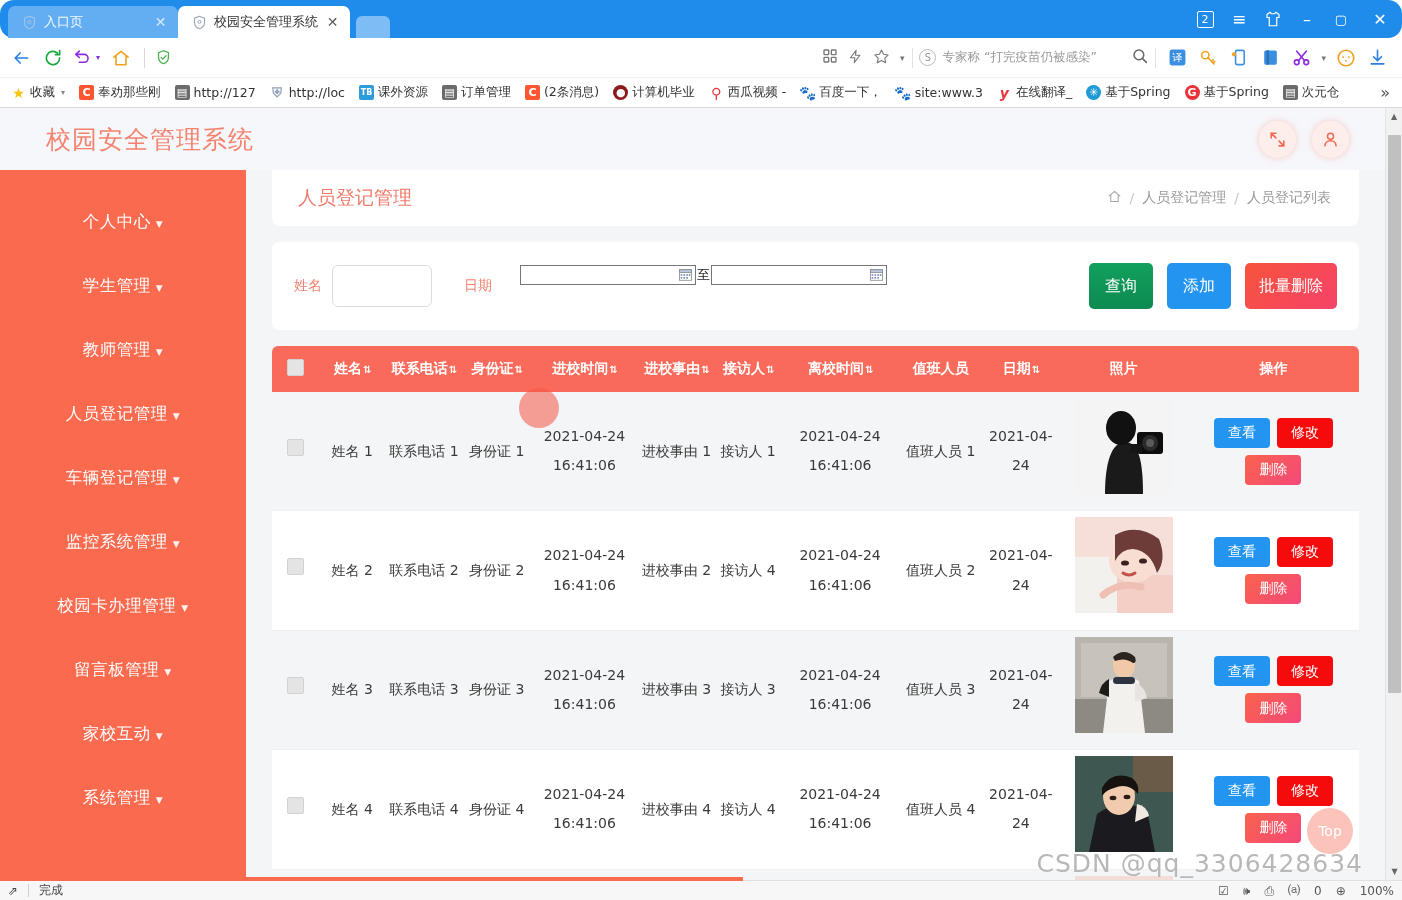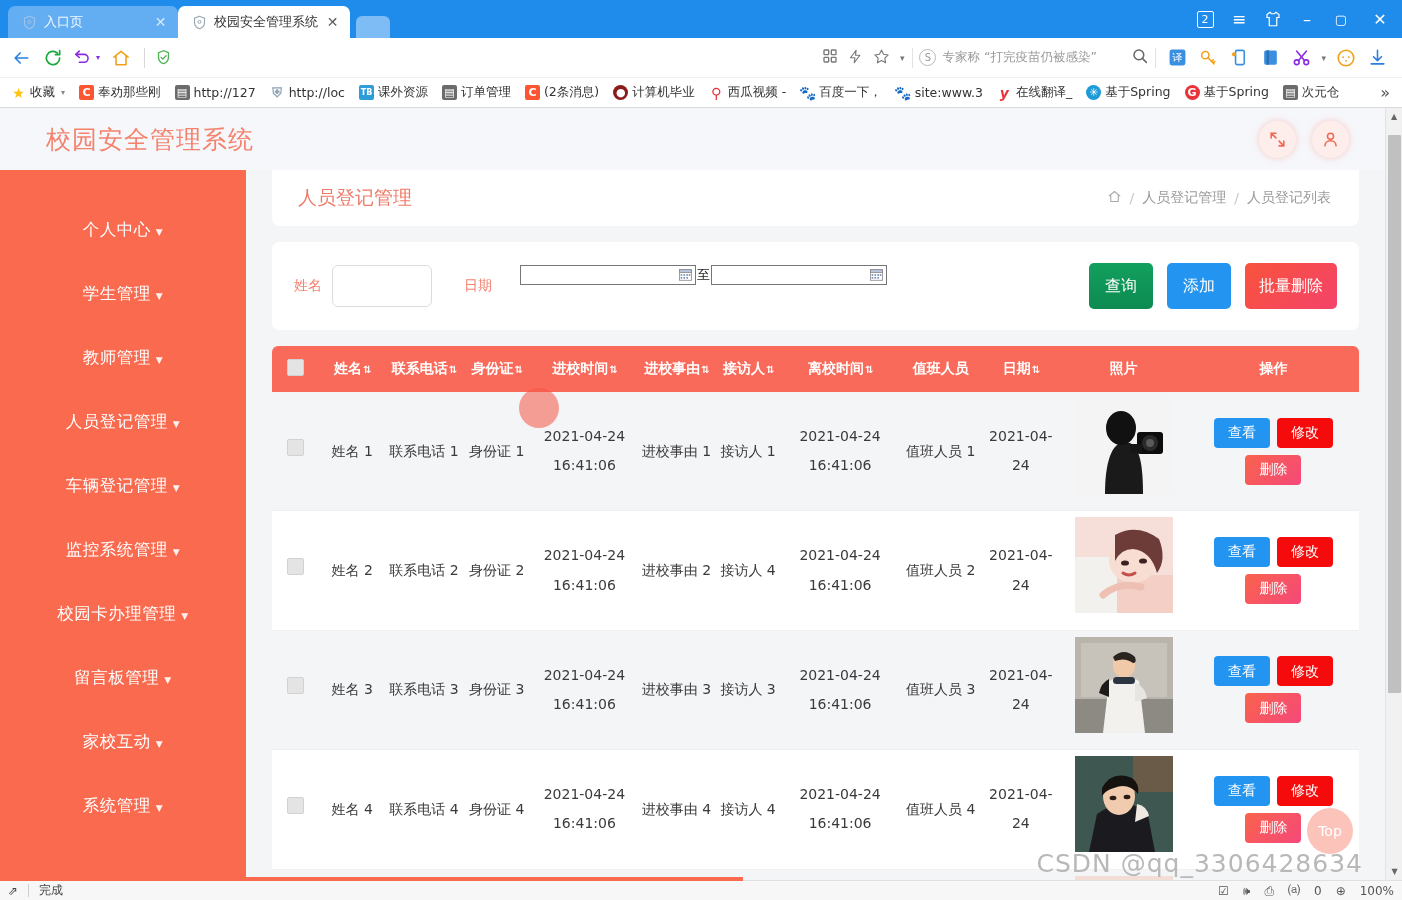--- a/index.html
+++ b/index.html
@@ -10,21 +10,21 @@
     font-size: 13px;
     background: #ffffff;
     color: #333;
   }
 
   
   .browser { width: 1402px; height: 900px; display: flex; flex-direction: column; background:#fff; }
 
   .titlebar {
     height: 38px; background: #1f8ceb; position: relative;
-    display: flex; align-items: flex-end; padding-left: 8px; flex: none;
+    display: flex; align-items: flex-end; padding-left: 8px; flex: none; border-radius: 14px;
   }
   .tab {
     height: 32px; display: flex; align-items: center; gap: 7px;
     padding: 0 10px 0 14px; min-width: 170px; position: relative;
     border-radius: 7px 7px 0 0; font-size: 13px;
   }
   .tab.inactive { background: #63aef2; color: #f2f8ff; }
   .tab.active { background: #ffffff; color: #333; }
   .tab-favicon { width: 15px; height: 15px; flex: none; }
   .tab-title { flex: 1; white-space: nowrap; overflow: hidden; text-overflow: ellipsis; font-size: 13px;}
@@ -83,21 +83,21 @@
   .hdr-icons { display: flex; gap: 16px; align-items: center; }
   .hdr-ic {
     width: 37px; height: 37px; border-radius: 50%; background: #fdeeec;
     display: flex; align-items: center; justify-content: center;
     box-shadow: 0 0 7px rgba(245,120,100,.35);
   }
 
   .body-row { display: flex; height: calc(100% - 62px); }
 
   .sidebar {
-    width: 246px; background: #f96a4f; flex: none; padding-top: 28px;
+    width: 246px; background: #f96a4f; flex: none; padding-top: 20px;
     display: flex; flex-direction: column; gap: 0;
   }
   .side-item {
     height: 64px; display: flex; align-items: center; justify-content: center;
     gap: 5px; color: #fff; font-size: 16.5px; letter-spacing: .5px;
   }
   .side-caret { font-size: 9px; opacity: .9; margin-top: 3px; }
 
   .content { flex: 1; position: relative; overflow: hidden; padding: 0 26px 0 26px; }
 

